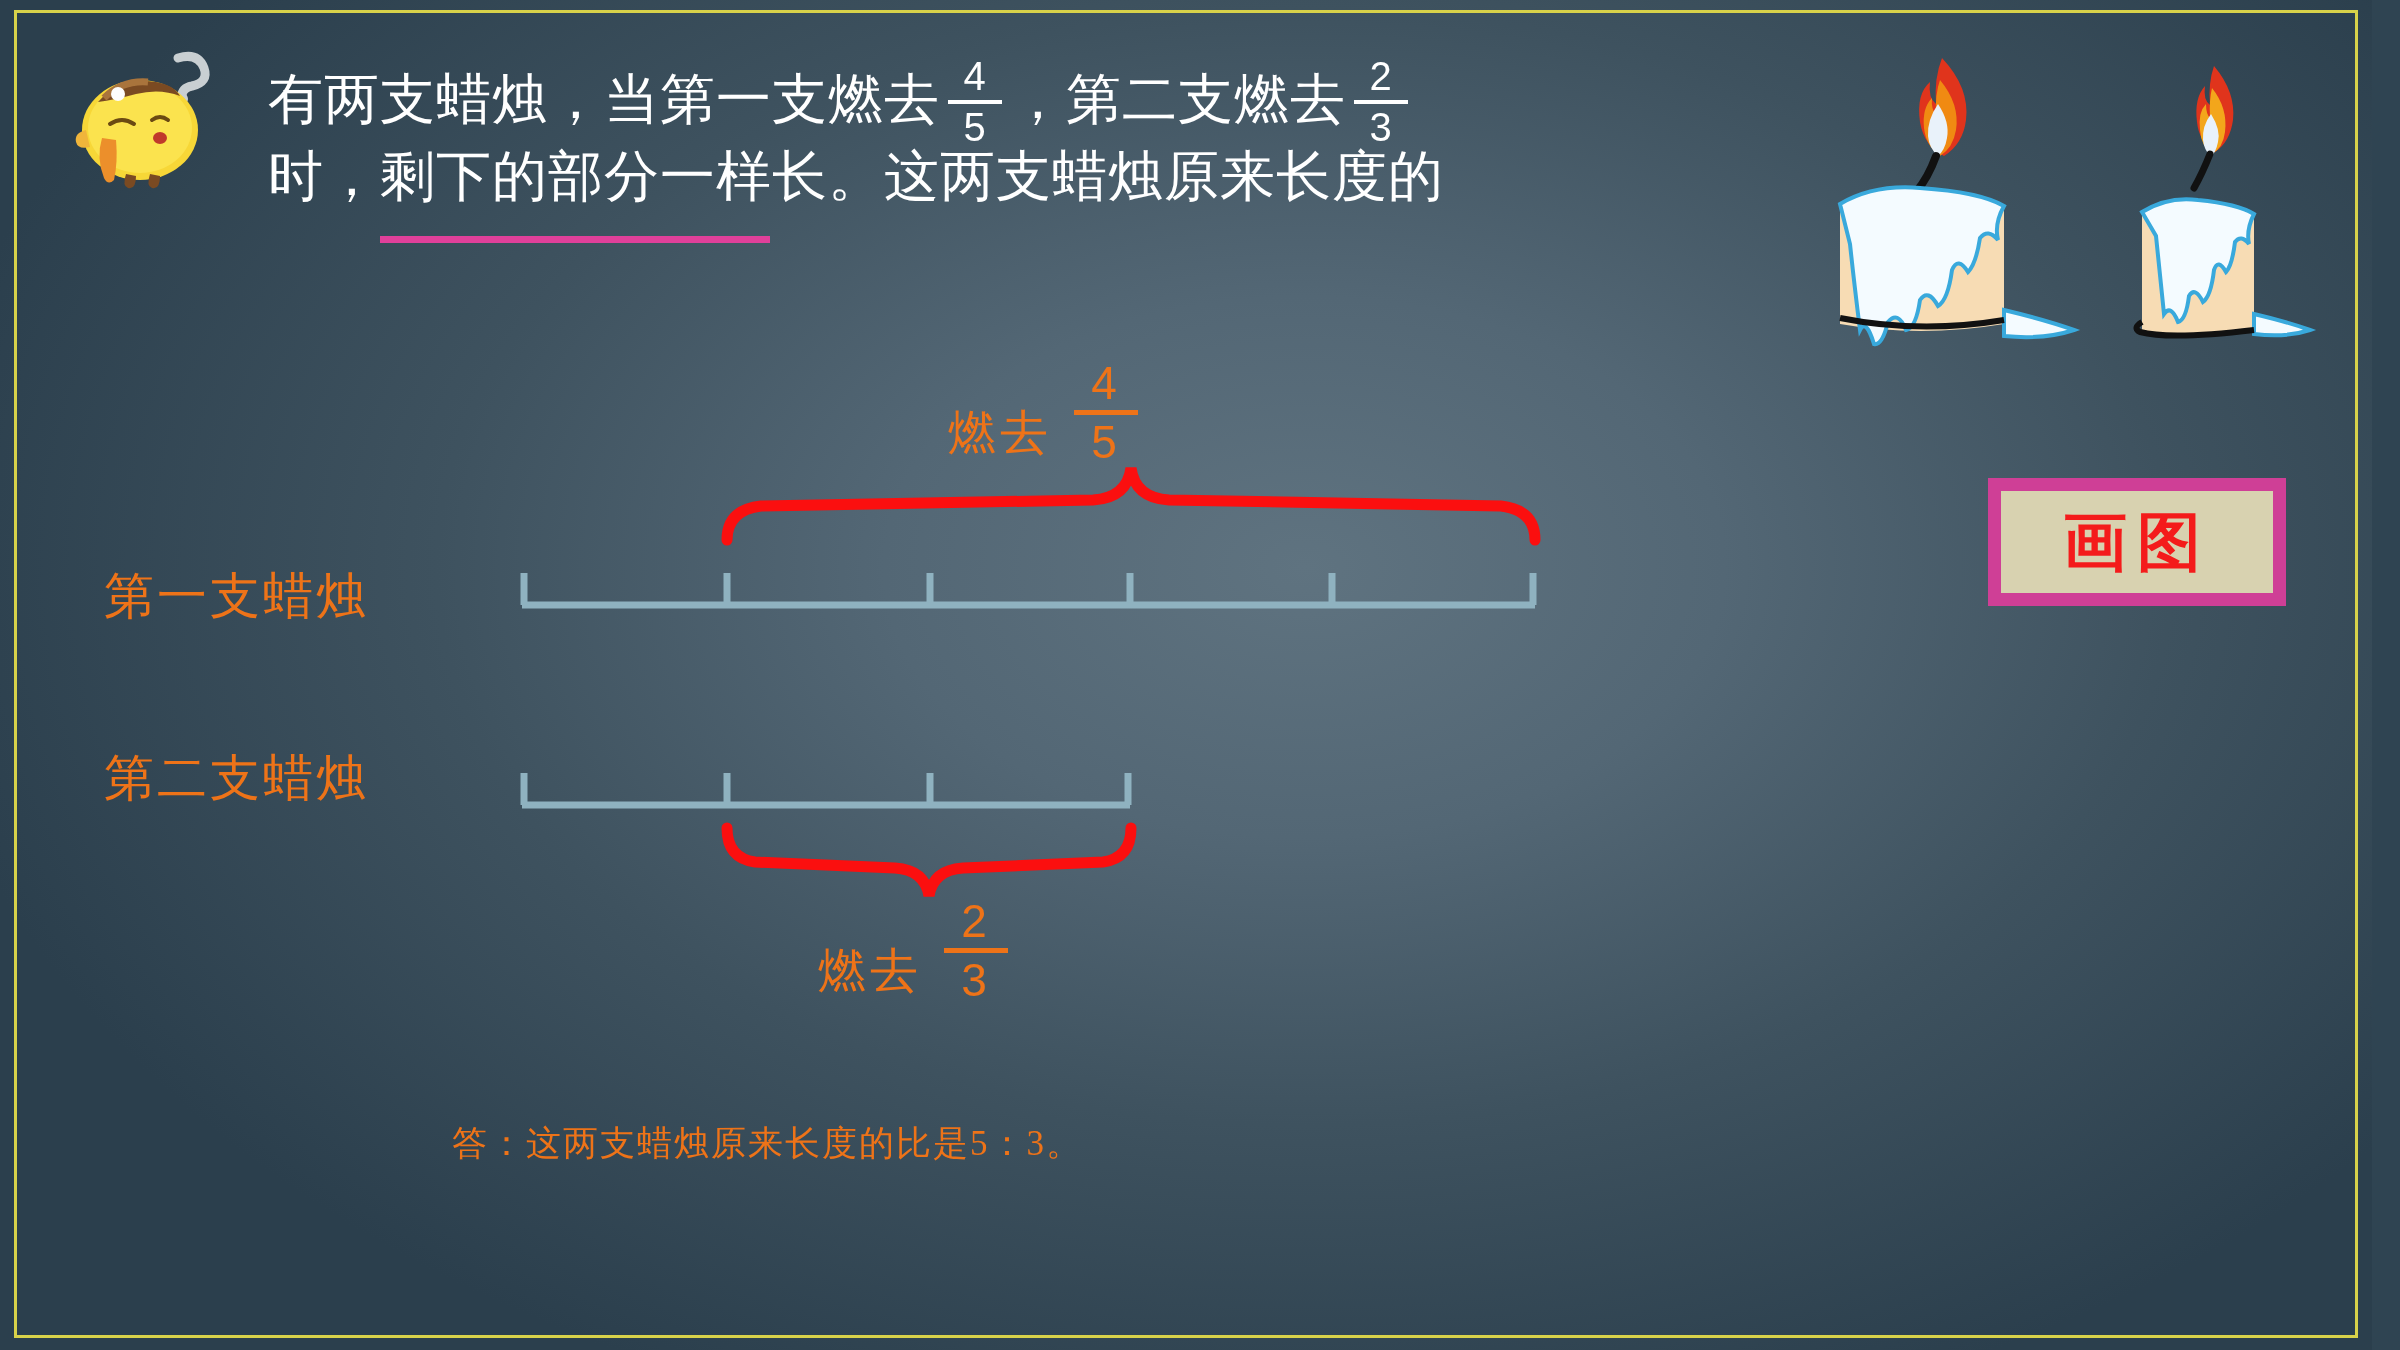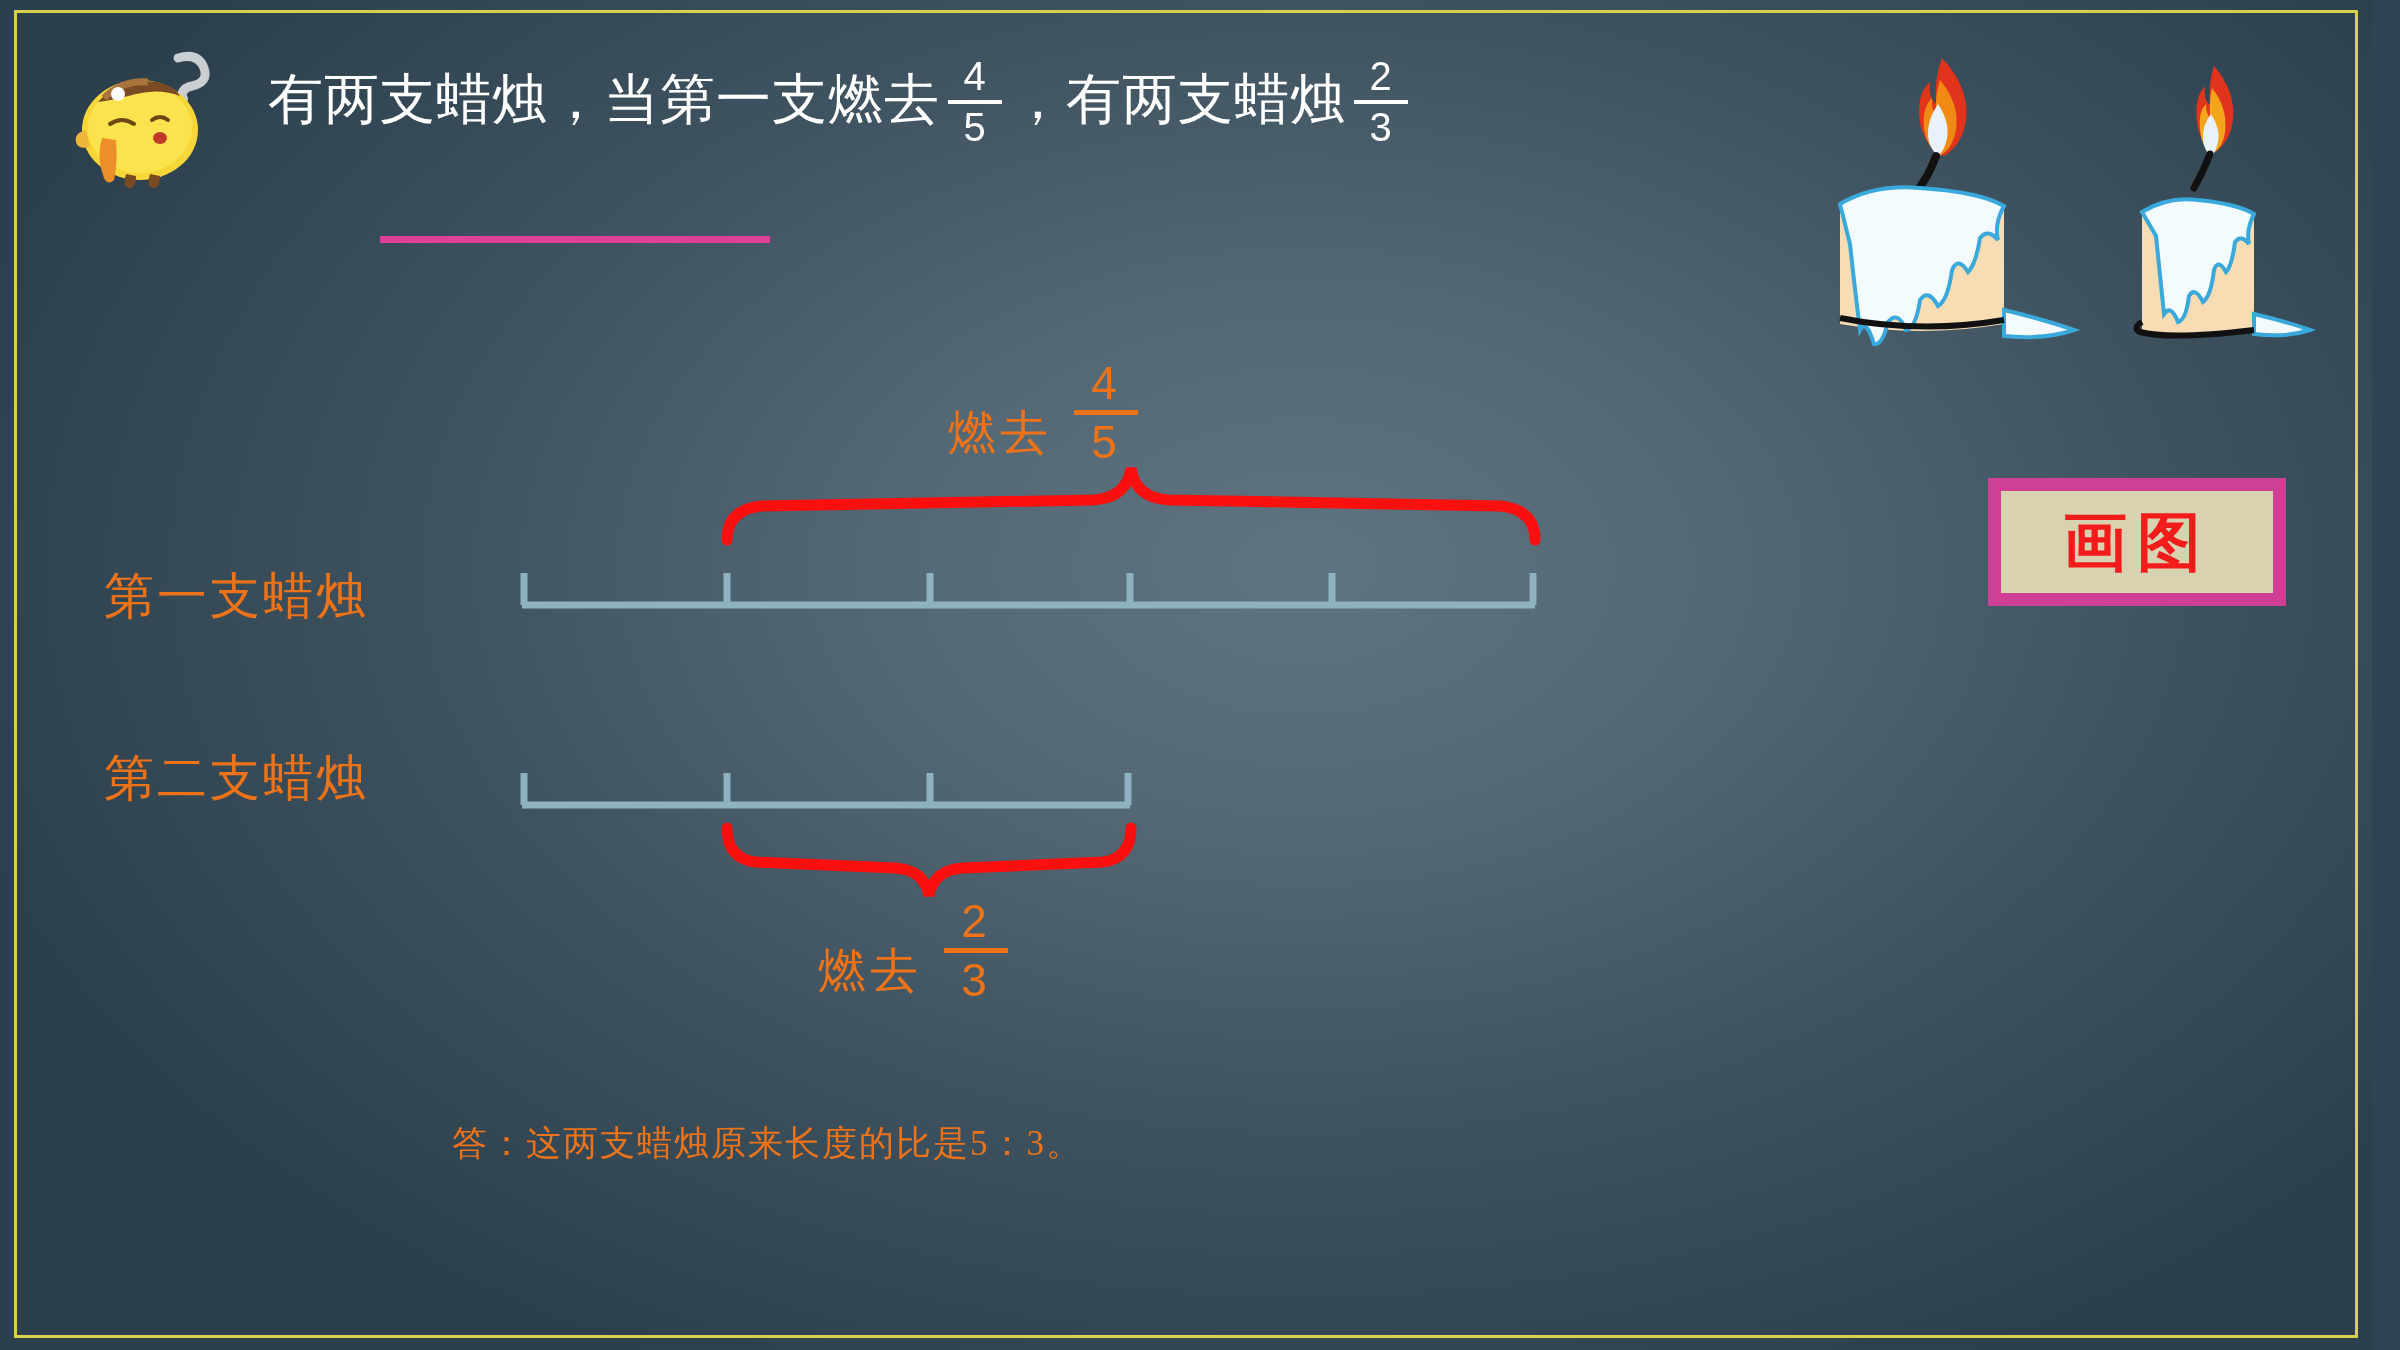--- a/index.html
+++ b/index.html
@@ -113,22 +113,23 @@
         <path d="M18 88 q-12 3 -10 12 q2 8 14 5z" fill="#f0b53b"></path>
         <path d="M34 96 q-6 20 2 40 q4 8 10 2 q4 -18 2 -40z" fill="#ec8f2b"></path>
         <path d="M58 132 q-4 12 2 14 q8 2 8 -12z" fill="#7a4a22"></path>
         <path d="M82 132 q-4 12 2 14 q8 2 8 -12z" fill="#7a4a22"></path>
       </g>
     </svg>
   </div>
 
   <div class="problem">
     <span class="pline">
-      <span>有两支蜡烛，当第一支燃去</span><span class="frac"><span class="num">4</span><span class="bar"></span><span class="den">5</span></span><span>，有两支蜡烛</span><span class="frac"><span class="num">2</span><span class="bar"></span><span class="den">3</span></span>
+      <span>有两支蜡烛，当第一支燃去</span><span class="frac"><span class="num">4</span><span class="bar"></span><span class="den">5</span></span><span>，第二支燃去</span><span class="frac"><span class="num">2</span><span class="bar"></span><span class="den">3</span></span>
     </span>
+    <span class="pline">时，剩下的部分一样长。这两支蜡烛原来长度的</span>
     <span class="uline"></span>
   </div>
 
   <div class="candles">
     <svg width="570" height="370" viewBox="0 0 570 370">
 
       <g>
         <path d="M120 40 q28 30 24 62 q-3 24 -22 36 q-20 -10 -24 -34 q-4 -28 10 -40 q-2 16 6 22 q-2 -26 6 -46z" fill="#e0341c"></path>
         <path d="M118 62 q20 24 16 50 q-3 18 -16 26 q-14 -10 -16 -28 q-2 -20 8 -30 q-1 12 4 16 q-1 -20 4 -34z" fill="#f08a12"></path>
         <path d="M116 86 q12 18 9 34 q-2 12 -9 18 q-9 -8 -10 -20 q-1 -16 10 -32z" fill="#e9f2fa"></path>

